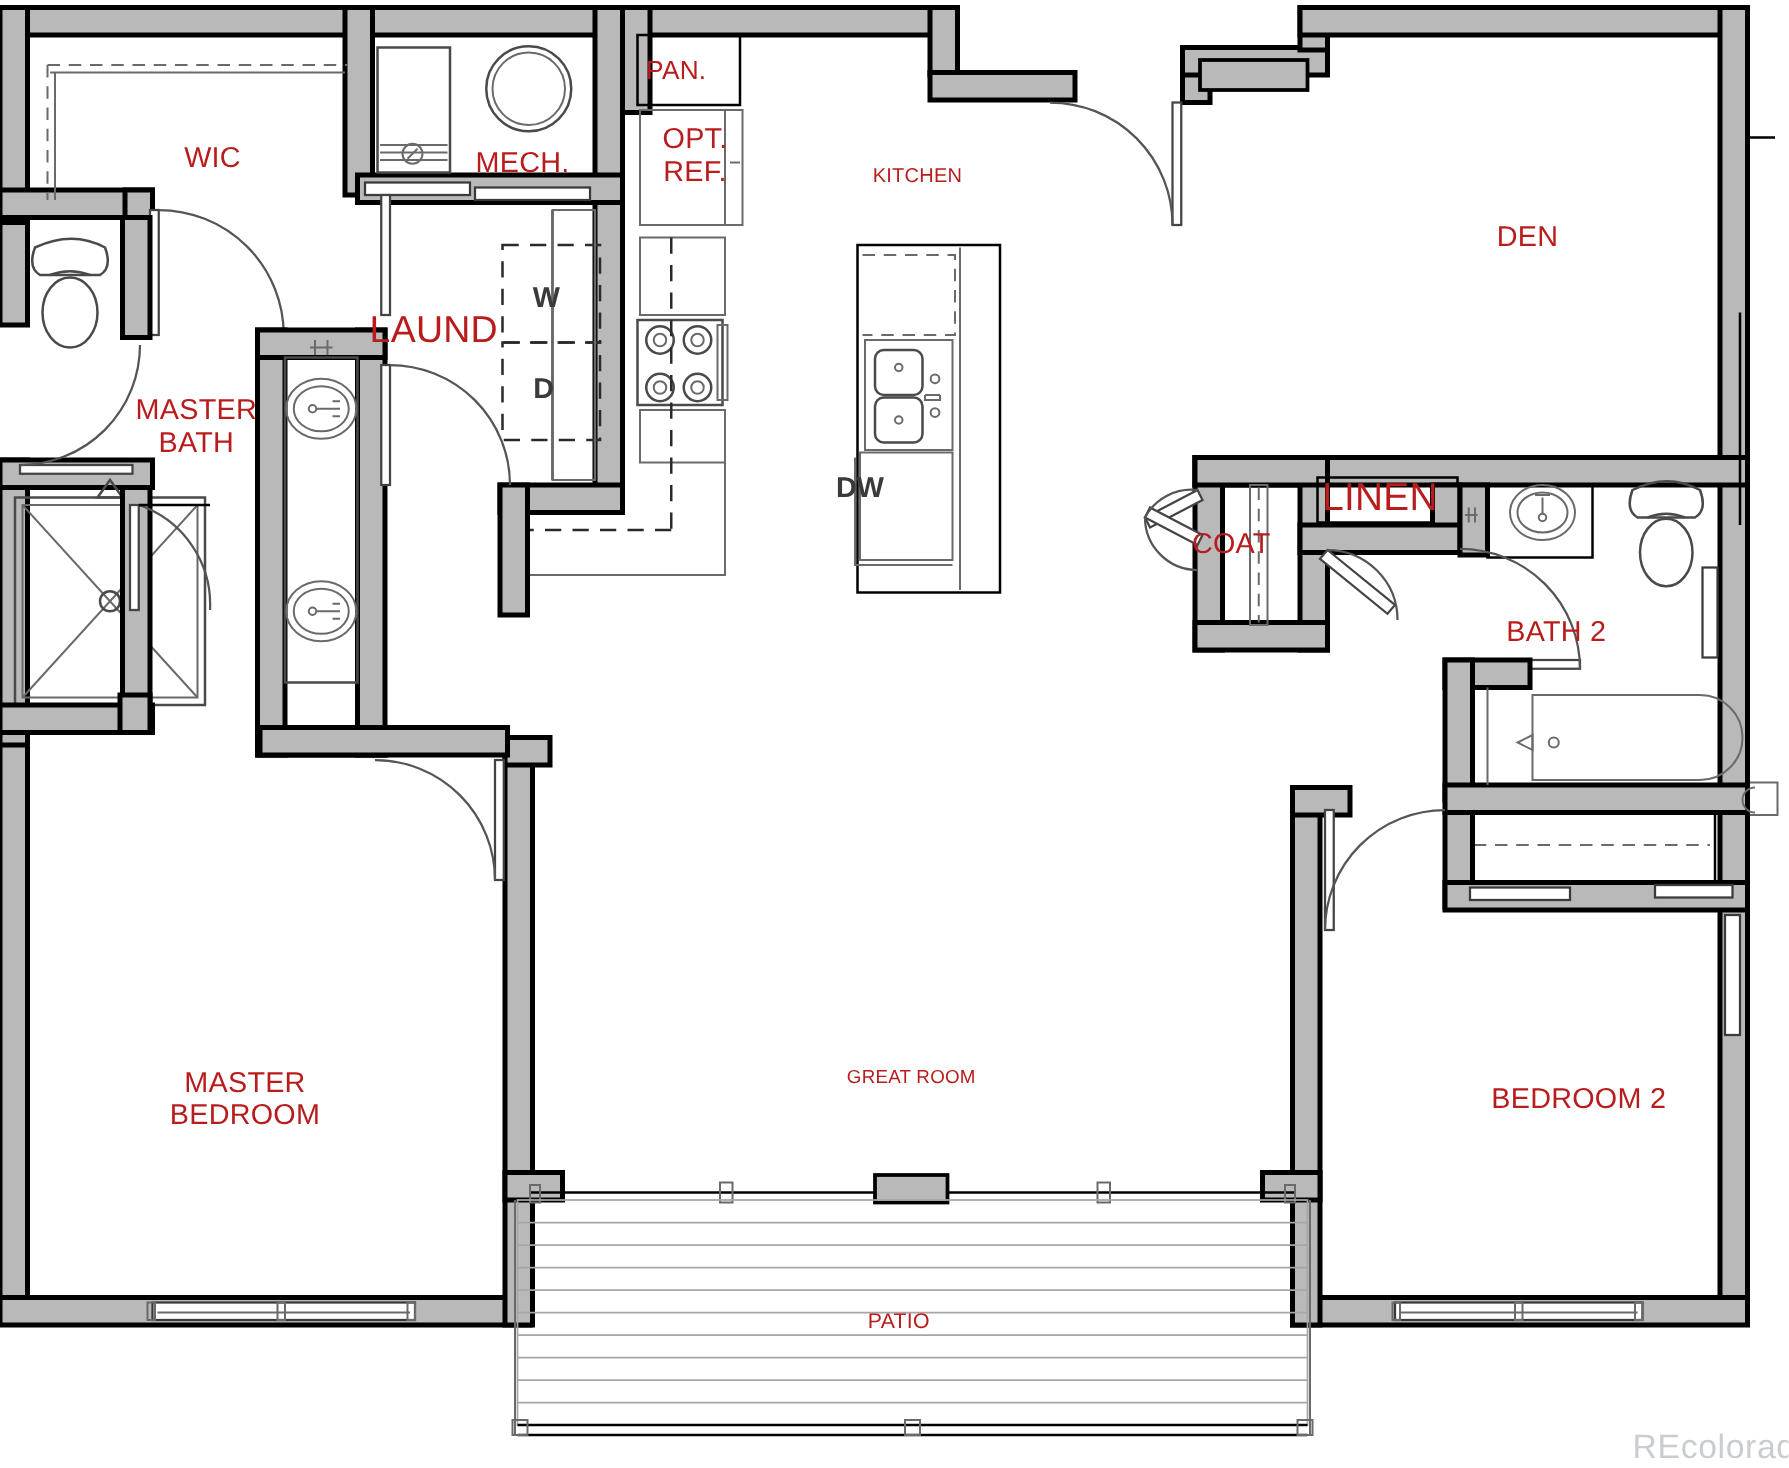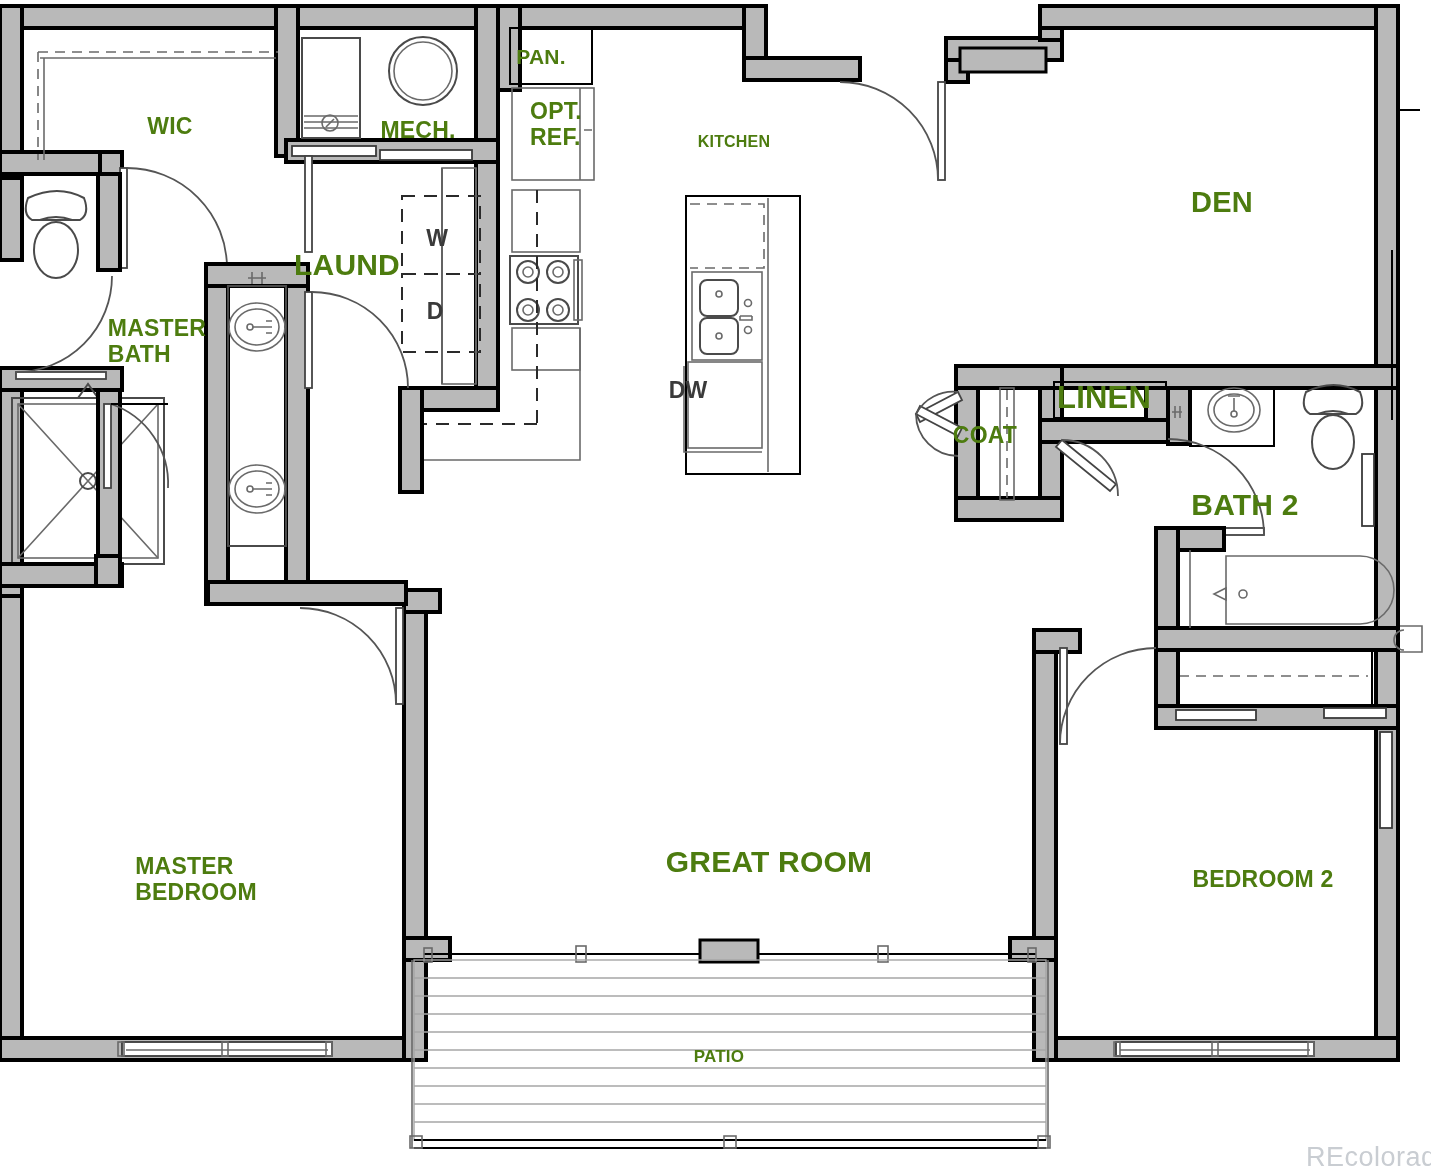--- a/index.html
+++ b/index.html
@@ -9,23 +9,24 @@
     position:relative;
     width:1431px;
     height:1174px;
     background:#ffffff;
     overflow:hidden;
   }
   #plan-svg{position:absolute;left:0;top:0;width:1431px;height:1174px;}
   .room-label{
     position:absolute;
     font-family:"Liberation Sans",sans-serif;
-    font-weight:bold;
-    color:#4d7c0f;
+    font-weight:normal;
+    color:#b91c1c;
     white-space:pre;
+    text-align:center;
     line-height:1.15;
     letter-spacing:0.2px;
     transform:translate(-50%,-50%);
     pointer-events:none;
   }
   .appl-label{
     position:absolute;
     font-family:"Liberation Sans",sans-serif;
     font-weight:bold;
     color:#3a3a3a;
@@ -376,30 +377,30 @@
     <path class="thin" d="M1392 250 L1392 420"></path>
   </g>
 </svg>
 
 <div class="room-label" style="left:170px;top:126px;font-size:23px">WIC</div>
 <div class="room-label" style="left:418px;top:130px;font-size:23px">MECH.</div>
 <div class="room-label" style="left:541px;top:57px;font-size:21px">PAN.</div>
 <div class="room-label" style="left:556px;top:124px;font-size:23px">OPT.
 REF.</div>
 <div class="room-label" style="left:734px;top:142px;font-size:16px">KITCHEN</div>
-<div class="room-label" style="left:1222px;top:203px;font-size:29px">DEN</div>
+<div class="room-label" style="left:1222px;top:189px;font-size:23px">DEN</div>
 <div class="room-label" style="left:347px;top:265px;font-size:30px">LAUND</div>
 <div class="room-label" style="left:157px;top:341px;font-size:23px">MASTER
 BATH</div>
 <div class="room-label" style="left:985px;top:435px;font-size:23px">COAT</div>
 <div class="room-label" style="left:1104px;top:398px;font-size:31px">LINEN</div>
-<div class="room-label" style="left:1245px;top:505px;font-size:30px">BATH 2</div>
+<div class="room-label" style="left:1245px;top:505px;font-size:23px">BATH 2</div>
 <div class="room-label" style="left:196px;top:879px;font-size:23px">MASTER
 BEDROOM</div>
-<div class="room-label" style="left:769px;top:862px;font-size:30px">GREAT ROOM</div>
+<div class="room-label" style="left:729px;top:862px;font-size:15px">GREAT ROOM</div>
 <div class="room-label" style="left:1263px;top:879px;font-size:23px">BEDROOM 2</div>
 <div class="room-label" style="left:719px;top:1057px;font-size:17px">PATIO</div>
 
 <div class="appl-label" style="left:437px;top:238px;font-size:23px">W</div>
 <div class="appl-label" style="left:435px;top:311px;font-size:23px">D</div>
 <div class="appl-label" style="left:688px;top:390px;font-size:23px">DW</div>
 
 <div class="watermark" style="left:1306px;top:1142px;font-size:27px">REcolorado</div>
 
 </div>

